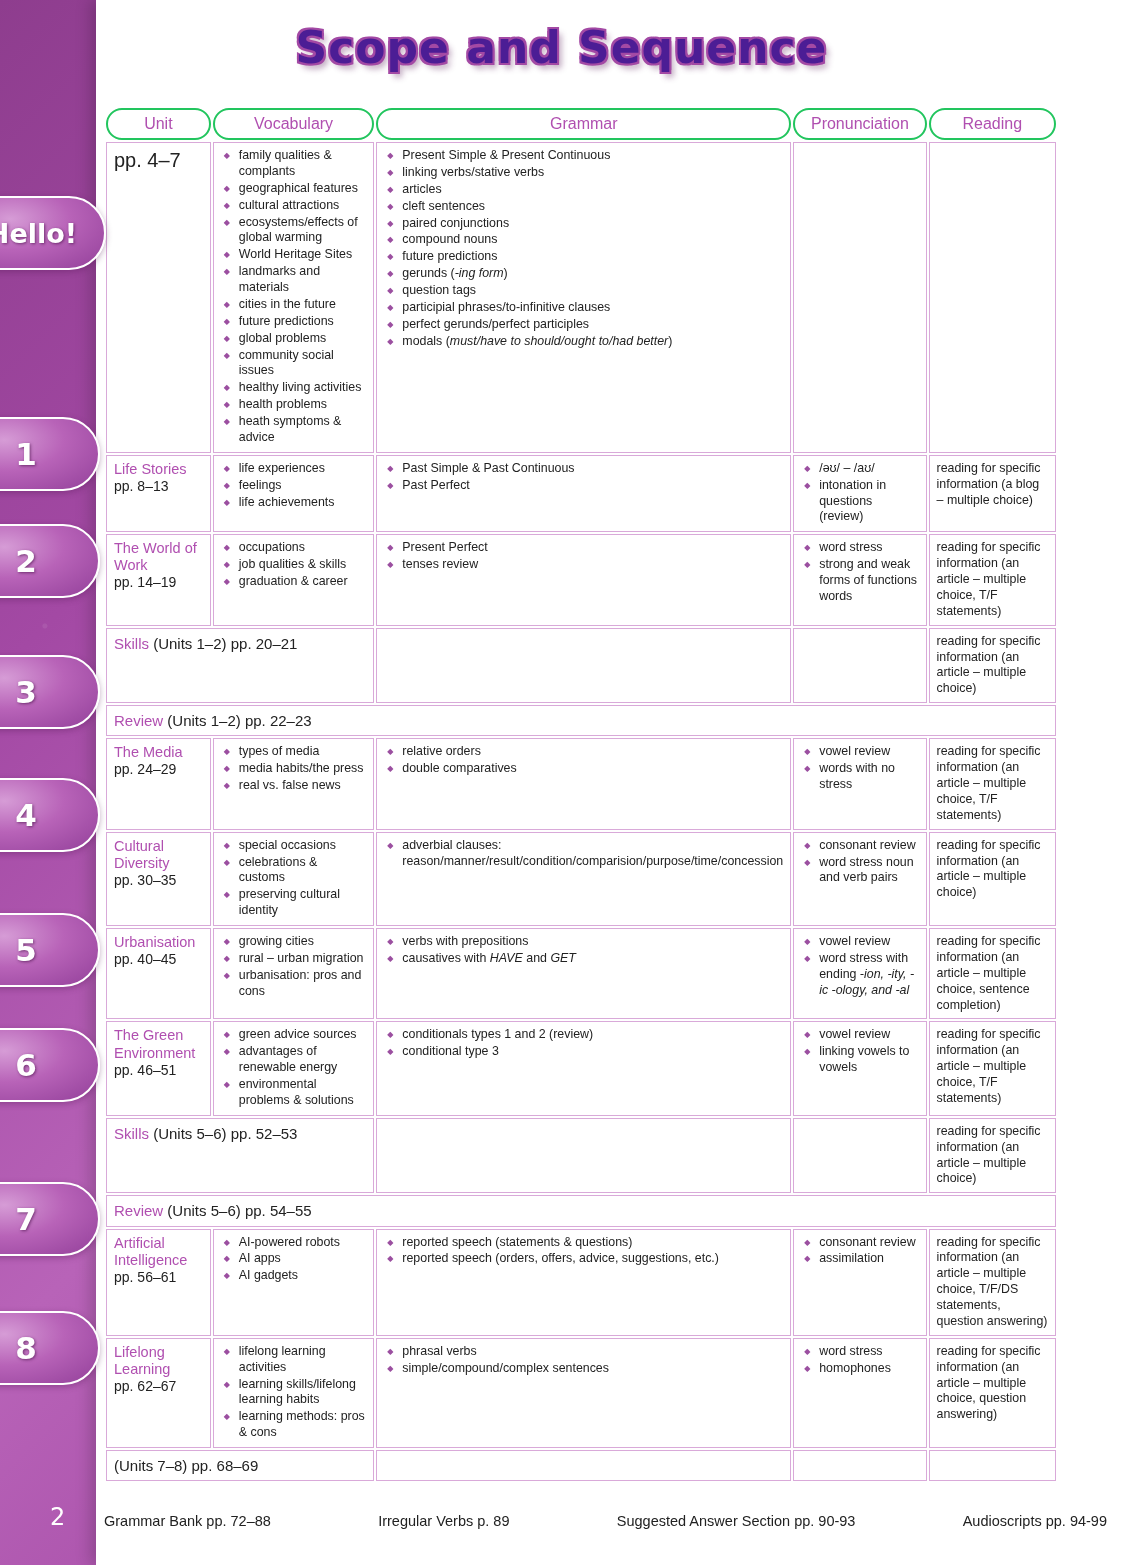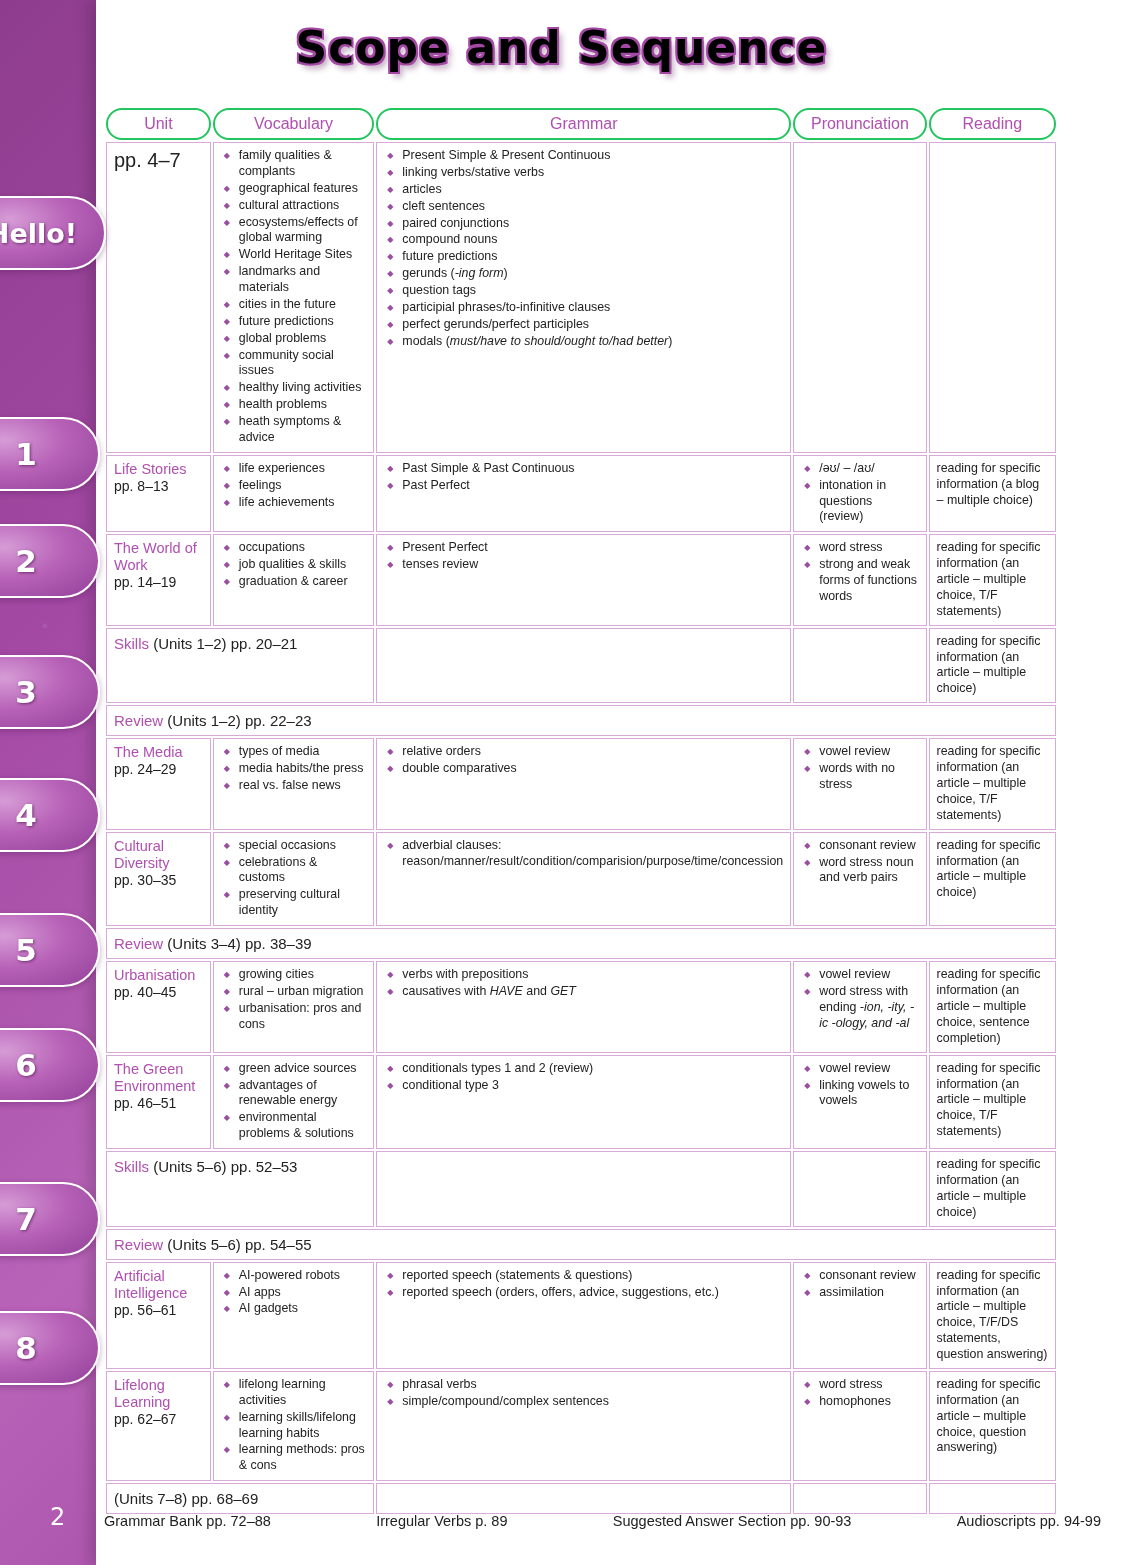--- a/index.html
+++ b/index.html
@@ -34,21 +34,21 @@
     box-shadow:-6px 0 14px rgba(0,0,0,.18);
   }
   
   .title {
     position:absolute; left:0; right:0; top:22px;
     text-align:center;
     font-family:"DejaVu Sans", sans-serif;
     font-weight:bold;
     font-size:44px;
     letter-spacing:1px;
-    color:#000000;
+    color:#4c1d95;
     text-shadow:
       -2px -2px 0 #a349a4, 2px -2px 0 #a349a4, -2px 2px 0 #a349a4, 2px 2px 0 #a349a4,
       0 0 10px rgba(255,255,255,.5), 4px 5px 6px rgba(90,30,90,.45);
     z-index:6;
   }
   
   .bubbles { position:absolute; left:0; top:0; width:210px; height:100%; z-index:7; }
   .bubble {
     position:absolute;
     width:148px; height:74px;
@@ -108,21 +108,21 @@
   .skills-row td, .review-row td {
     padding:6px 8px;
   }
   .skills-label, .review-label {
     font-size:15px;
   }
   .skills-label .k, .review-label .k { color:#b04fb0; }
   .em { font-style:italic; }
   
   .footer {
-    position:absolute; left:104px; right:22px; bottom:36px;
+    position:absolute; left:104px; right:16px; bottom:36px;
     display:flex; justify-content:space-between;
     font-size:14.5px; color:#222;
     z-index:5;
   }
   .footer span { white-space:nowrap; }
   .pagenum {
     position:absolute; left:50px; bottom:34px;
     color:#ffffff; font-size:24px; z-index:8;
     font-family:"DejaVu Sans", sans-serif;
   }
@@ -313,23 +313,20 @@
         <td>
           <ul class="b">
             <li>consonant review</li>
             <li>word stress noun and verb pairs</li>
           </ul>
         </td>
         <td>
           <div>reading for specific information (an article – multiple choice)</div>
         </td>
       </tr>
-      <tr class="review-row">
-        <td colspan="5" class="review-label"><span class="k">Review</span> (Units 3–4) pp. 38–39</td>
-      </tr>
       <tr>
         <td class="unitcell" style="">
           <div class="unitname">Urbanisation</div>
           <div class="pages">pp. 40–45</div>
         </td>
         <td>
           <ul class="b">
             <li>growing cities</li>
             <li>rural – urban migration</li>
             <li>urbanisation: pros and cons</li>

